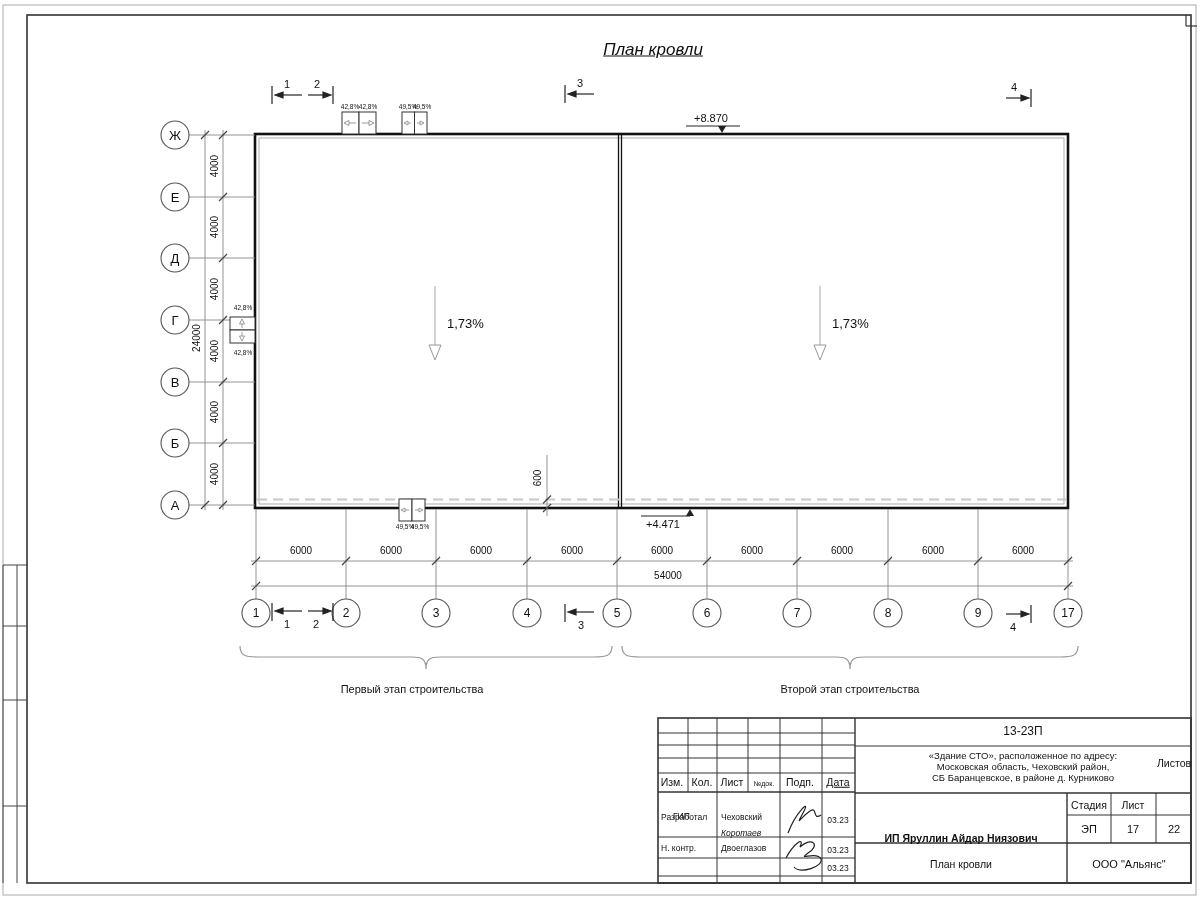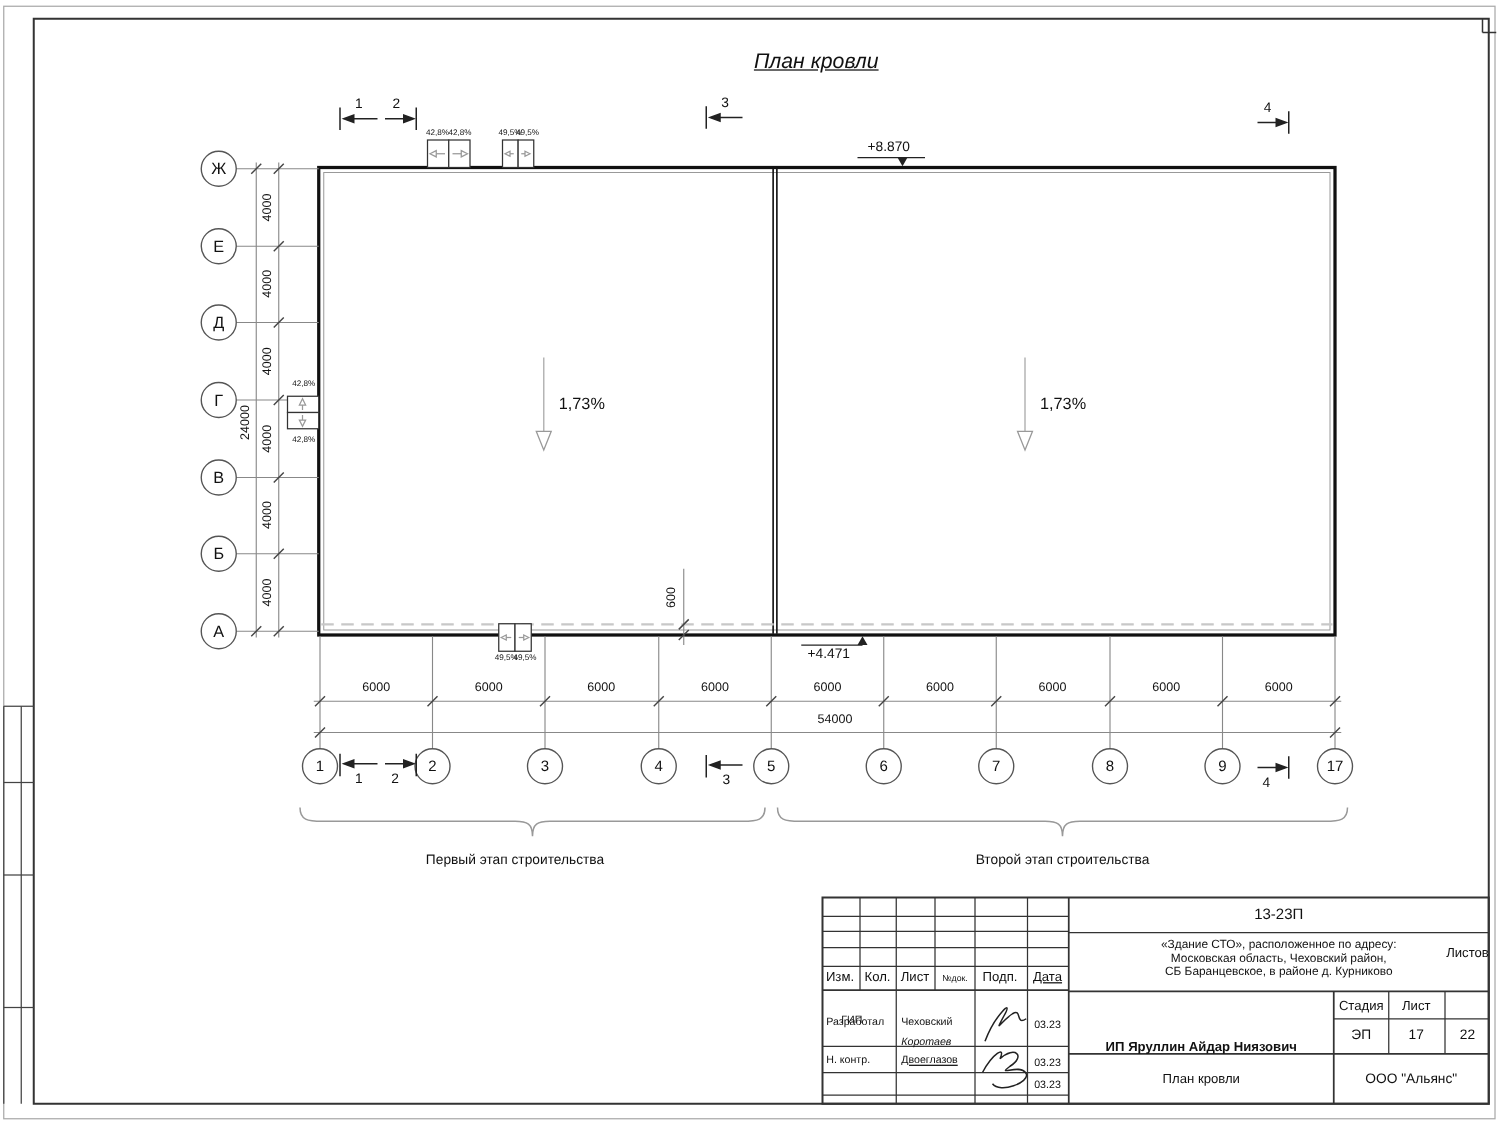--- a/index.html
+++ b/index.html
@@ -320,21 +320,21 @@
   <div class="lbl t10" style="left:702px;top:782px;">Кол.</div>
   <div class="lbl t10" style="left:732px;top:782px;">Лист</div>
   <div class="lbl t7" style="left:764px;top:783px;">№док.</div>
   <div class="lbl t10" style="left:800px;top:782px;">Подп.</div>
   <div class="lbl t10" style="left:838px;top:782px;text-decoration:underline;">Дата</div>
 
   <div class="lbl t8 left" style="left:661px;top:817px;">Разработал</div>
   <div class="lbl t8 left" style="left:721px;top:817px;">Чеховский</div>
   <div class="lbl t8" style="left:838px;top:820px;">03.23</div>
   <div class="lbl t8 left" style="left:661px;top:848px;">Н. контр.</div>
-  <div class="lbl t8 left" style="left:721px;top:848px;text-decoration:underline;">Двоеглазов</div>
+  <div class="lbl t8 left" style="left:721px;top:848px;">Двоеглазов</div>
   <div class="lbl t8" style="left:838px;top:850px;">03.23</div>
   <div class="lbl t8 left" style="left:661px;top:816px;padding-left:12px;">ГИП</div>
   <div class="lbl t8 left" style="left:721px;top:833px;font-style:italic;">Коротаев</div>
   <div class="lbl t8" style="left:838px;top:868px;">03.23</div>
 
   <div class="lbl t10" style="left:1089px;top:805px;">Стадия</div>
   <div class="lbl t10" style="left:1133px;top:805px;">Лист</div>
   <div class="lbl t10" style="left:1174px;top:763px;">Листов</div>
   <div class="lbl t11" style="left:1089px;top:829px;">ЭП</div>
   <div class="lbl t11" style="left:1133px;top:829px;">17</div>

